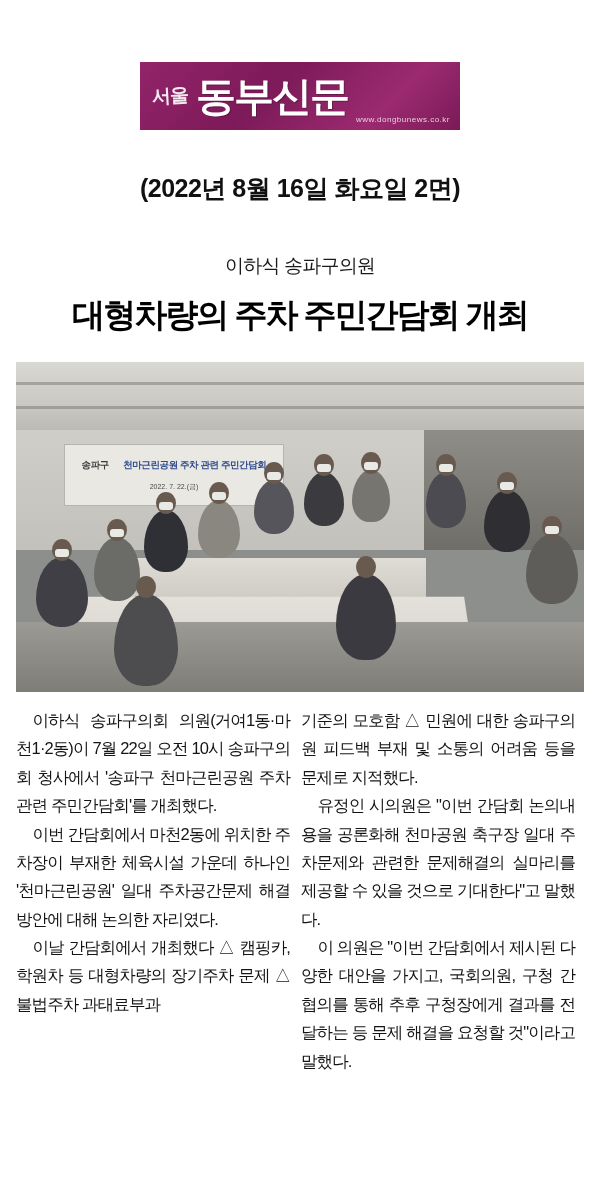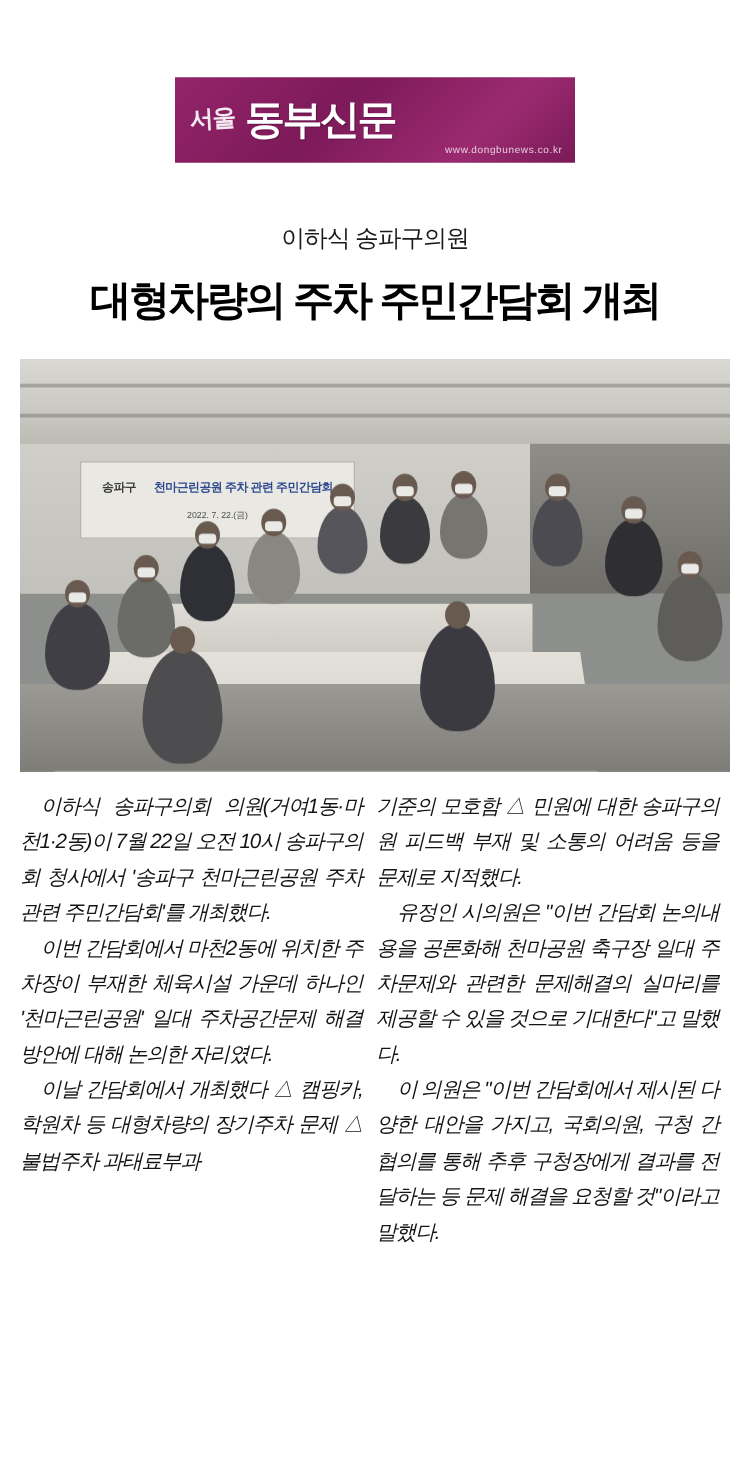--- a/index.html
+++ b/index.html
@@ -45,21 +45,21 @@
     font-size: 19px;
     font-weight: bold;
     letter-spacing: -1px;
     margin-left: 12px;
     line-height: 1.05;
     text-align: center;
     transform: rotate(-3deg);
   }
   .masthead .title-main {
     color: #ffffff;
-    font-size: 32px;
+    font-size: 40px;
     font-weight: bold;
     letter-spacing: -2px;
     margin-left: 8px;
     text-shadow: 1px 1px 0 rgba(0,0,0,0.25);
     white-space: nowrap;
   }
   .masthead .title-en {
     position: absolute;
     right: 10px;
     bottom: 6px;
@@ -176,21 +176,20 @@
     font-size: 11.5px;
     letter-spacing: -0.5px;
     color: #222;
   }
 
   
   .body-cols {
     display: flex;
     gap: 11px;
     margin-top: 14px;
-    font-style: italic;
   }
   .col {
     width: 274px;
     font-size: 16.5px;
     line-height: 1.72;
     letter-spacing: -0.9px;
     text-align: justify;
     color: #141414;
   }
   .col p { margin: 0; text-indent: 1em; }
@@ -202,20 +201,21 @@
 <div class="page">
 
   <div class="masthead-wrap">
     <div class="masthead">
       <div class="seoul">서울</div>
       <div class="title-main">동부신문</div>
       <div class="title-en">www.dongbunews.co.kr</div>
     </div>
   </div>
 
+  <div class="dateline">(2022년 8월 16일 화요일 2면)</div>
 
   <div class="kicker">이하식 송파구의원</div>
   <div class="headline">대형차량의 주차 주민간담회 개최</div>
 
   <div class="photo">
     <div class="ceiling"></div>
     <div class="ceiling-line" style="top:20px"></div>
     <div class="ceiling-line" style="top:44px"></div>
     <div class="wall"></div>
     <div class="wall-right"></div>

